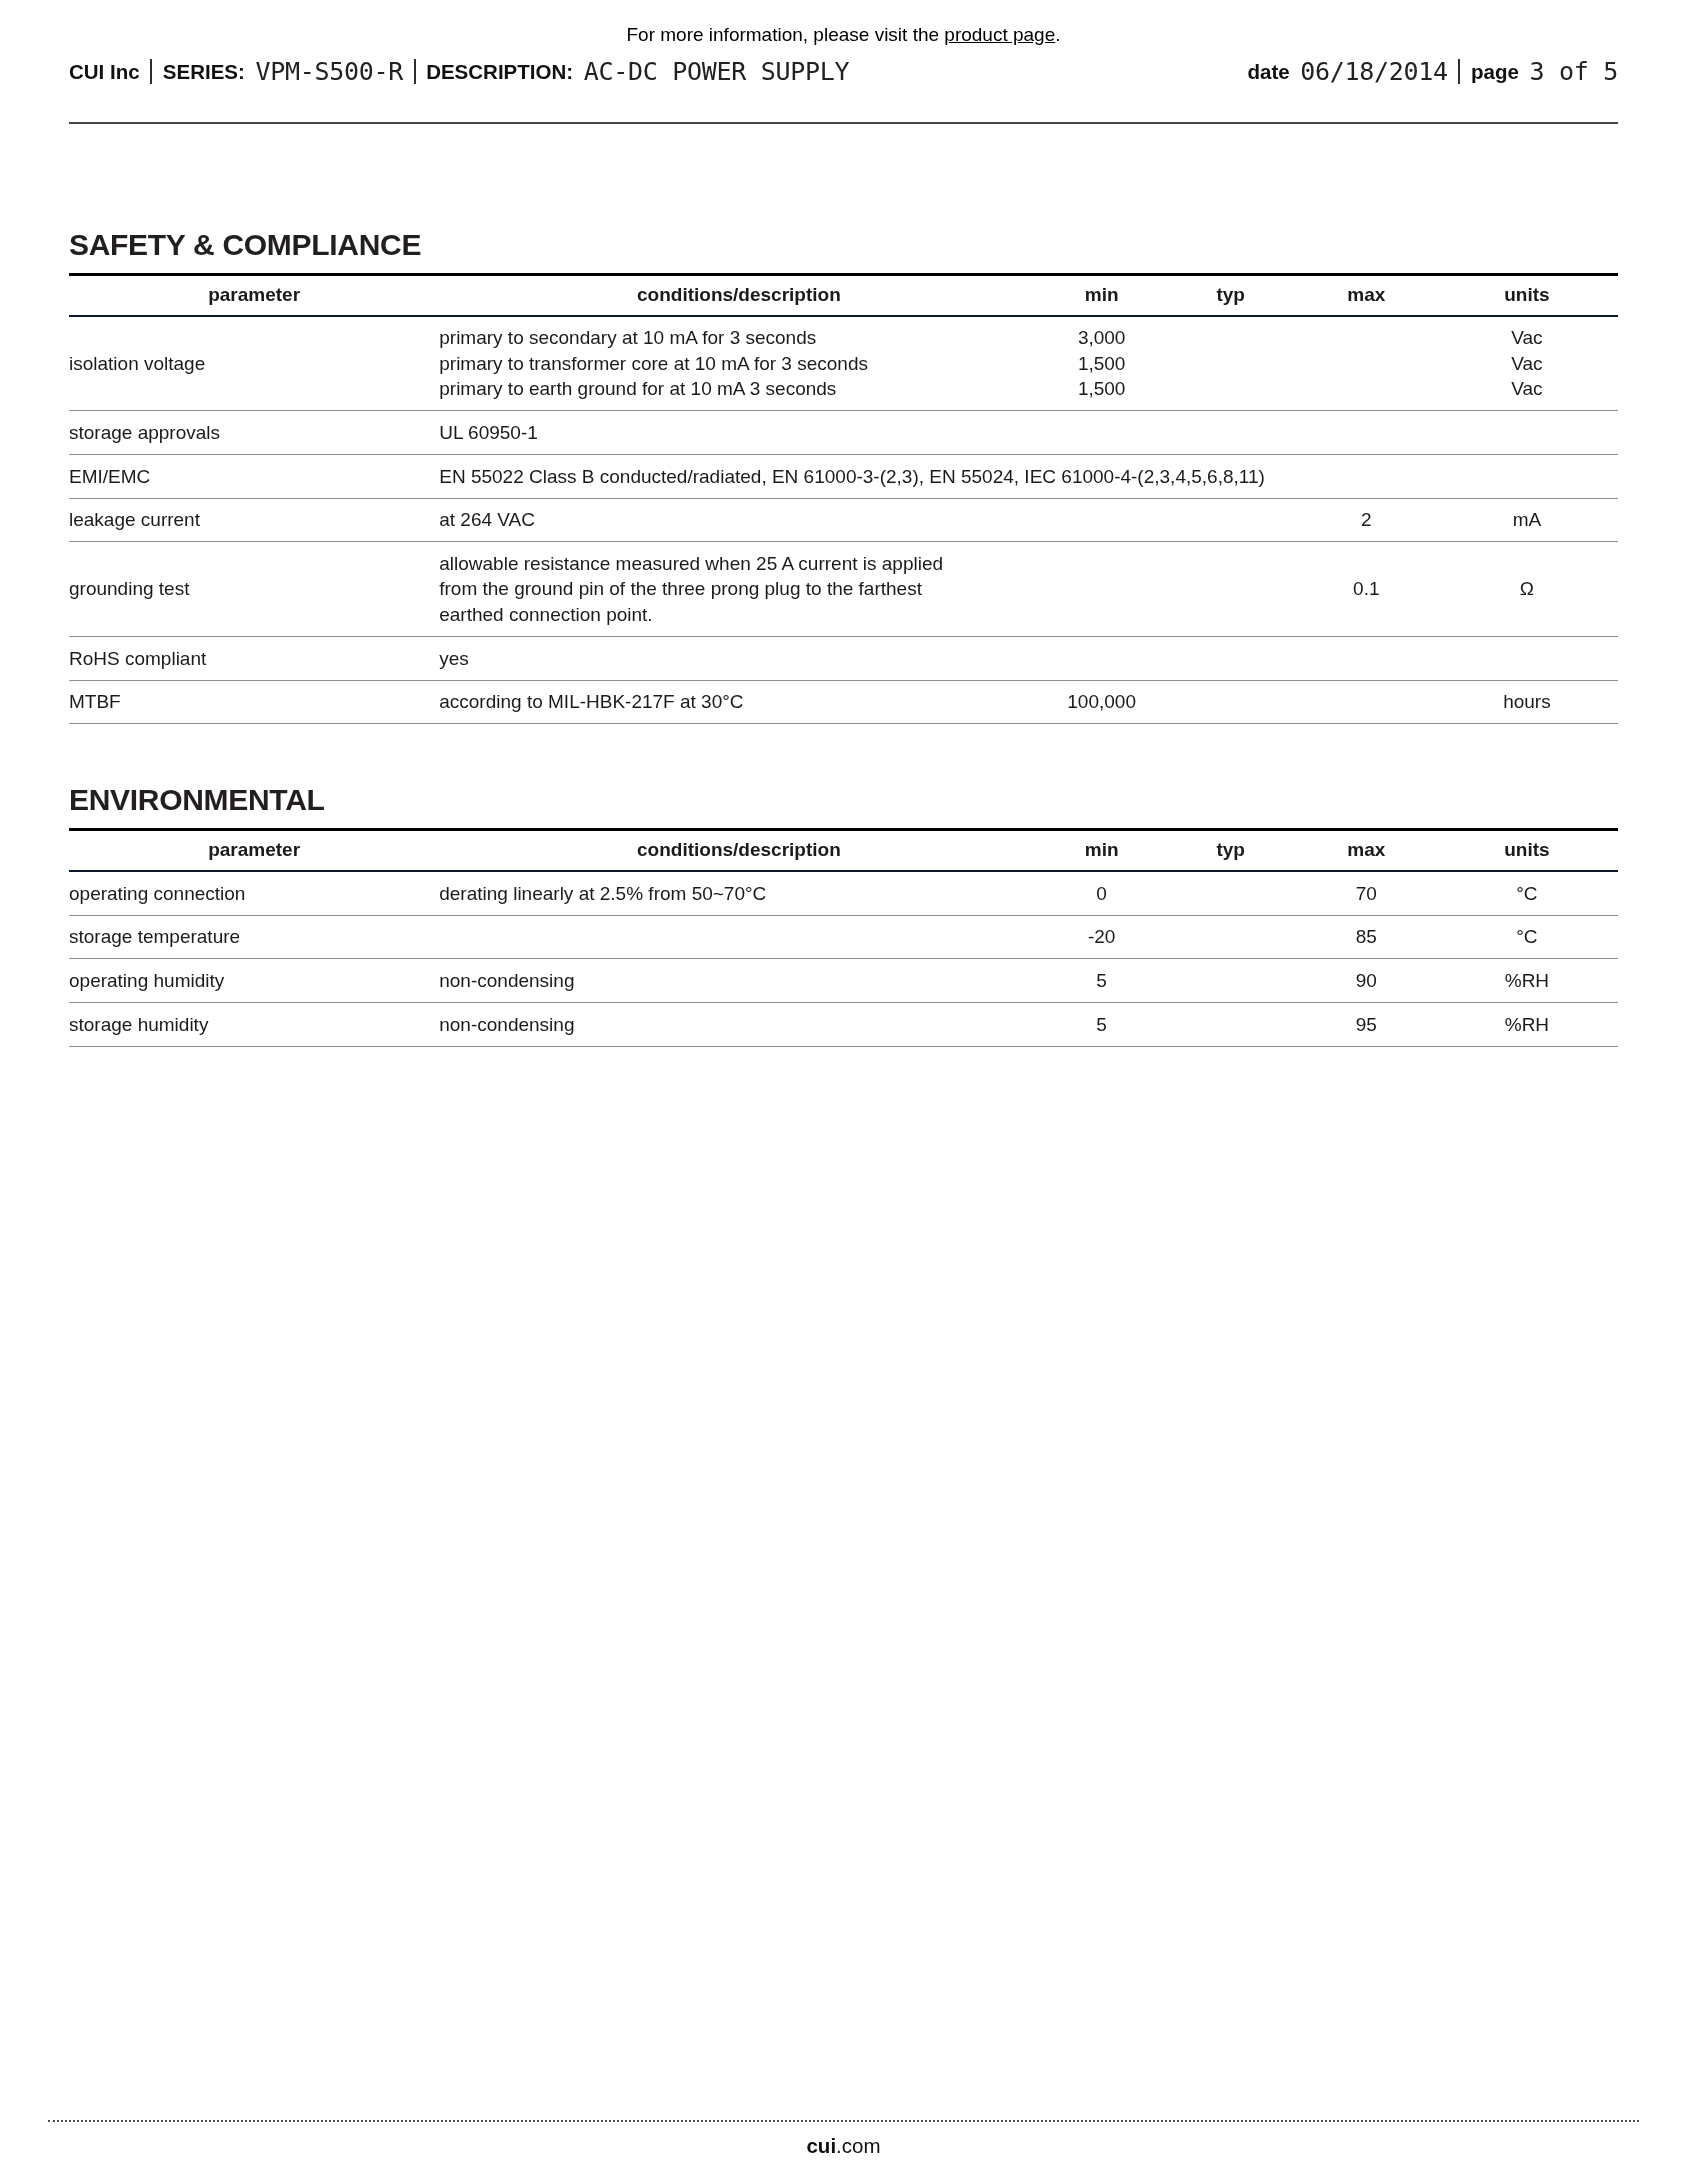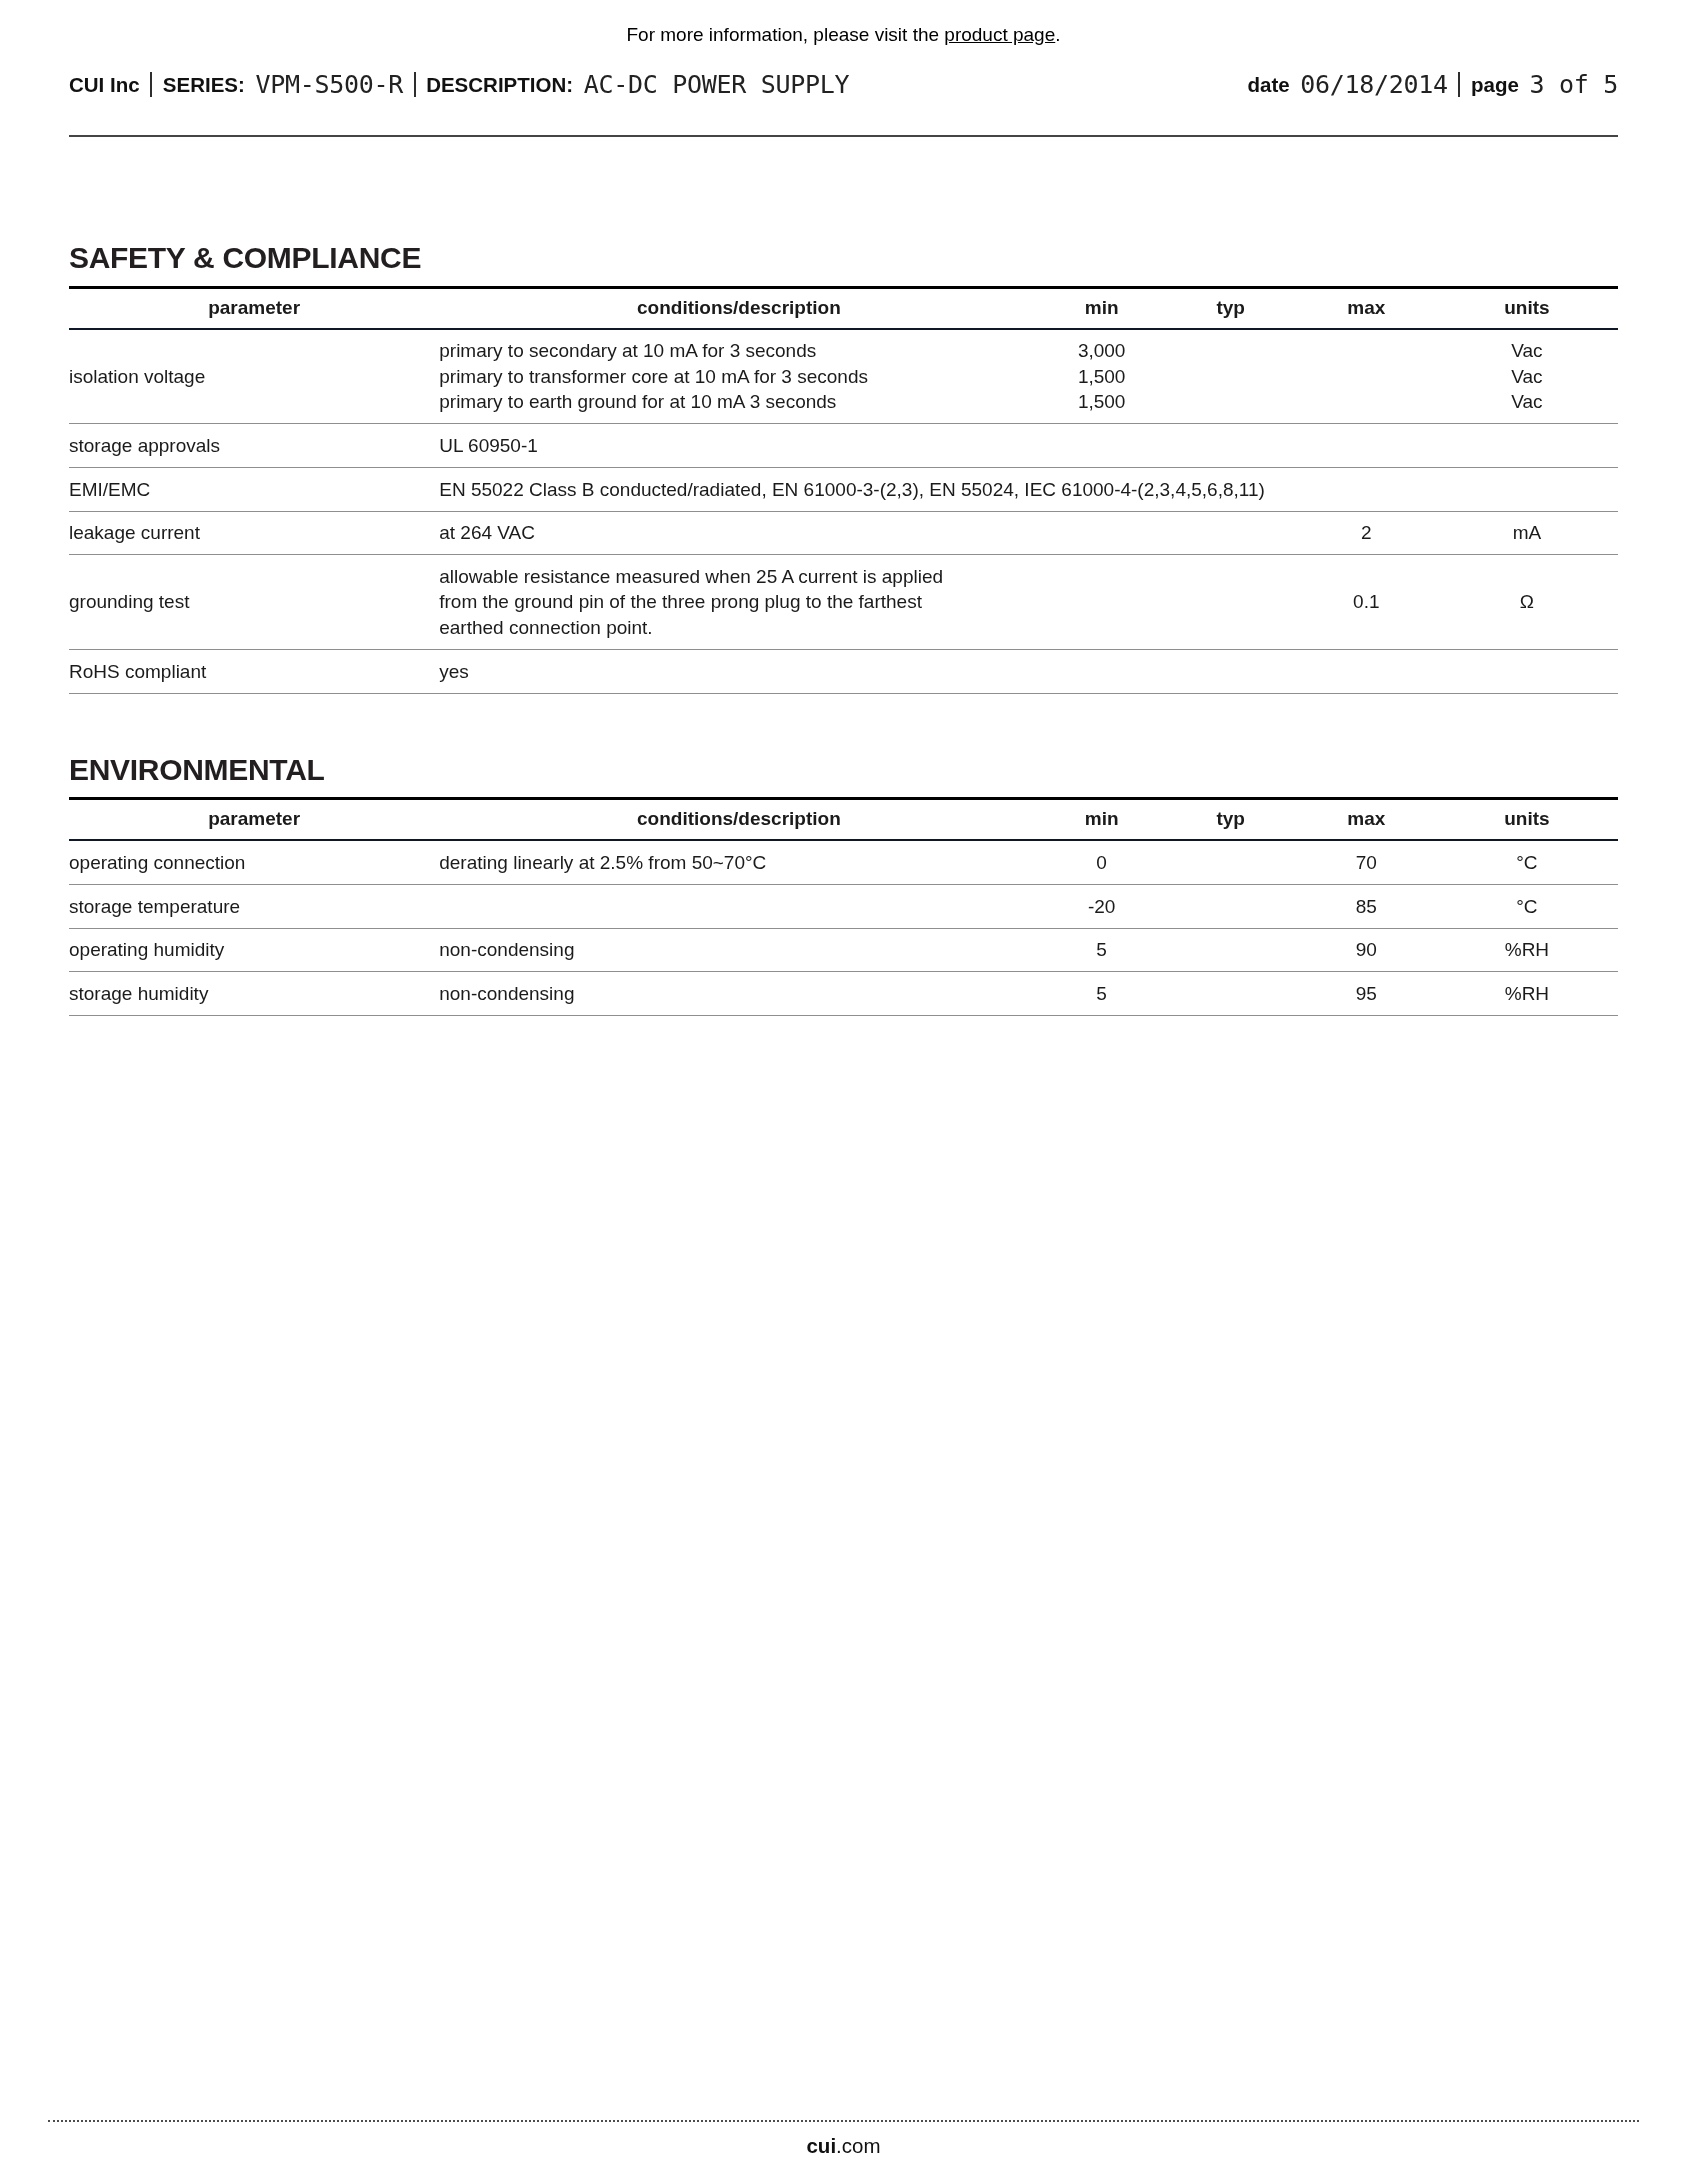--- a/index.html
+++ b/index.html
@@ -10,21 +10,21 @@
     color: #1b1b1b;
     position: relative;
   }
   .content { padding: 24px 69px 0 69px; }
 
   .top-note { text-align: center; font-size: 19px; color: #000; }
   .top-note .link { text-decoration: underline; cursor: pointer; }
 
   .header-bar {
     display: flex; justify-content: space-between; align-items: center;
-    margin-top: 24px; font-size: 20.5px; color: #111;
+    margin-top: 11px; font-size: 20.5px; color: #111;
   }
   .hseg { display: flex; align-items: center; gap: 10.6px; }
   .bold { font-weight: bold; }
   .techno {
     font-family: "DejaVu Sans Mono", "Liberation Mono", monospace;
     font-size: 25px; letter-spacing: -0.3px; color: #222;
   }
   .vbar { width: 2px; height: 25px; background: #2e2e2e; }
 
   .header-rule { border: none; border-top: 2px solid #454545; margin-top: 36px; }
@@ -163,20 +163,28 @@
         <td class="c">Ω</td>
       </tr>
       <tr>
         <td class="param">RoHS compliant</td>
         <td class="desc">yes</td>
         <td class="c"></td>
         <td class="c"></td>
         <td class="c"></td>
         <td class="c"></td>
       </tr>
+      <tr>
+        <td class="param">MTBF</td>
+        <td class="desc">according to MIL-HBK-217F at 30°C</td>
+        <td class="c">100,000</td>
+        <td class="c"></td>
+        <td class="c"></td>
+        <td class="c">hours</td>
+      </tr>
     </tbody>
   </table>
 
   <h2 class="section-title mt-small">ENVIRONMENTAL</h2>
 
   <table class="spec">
     <colgroup>
       <col style="width:370px">
         <col style="width:599px">
         <col style="width:126px">

